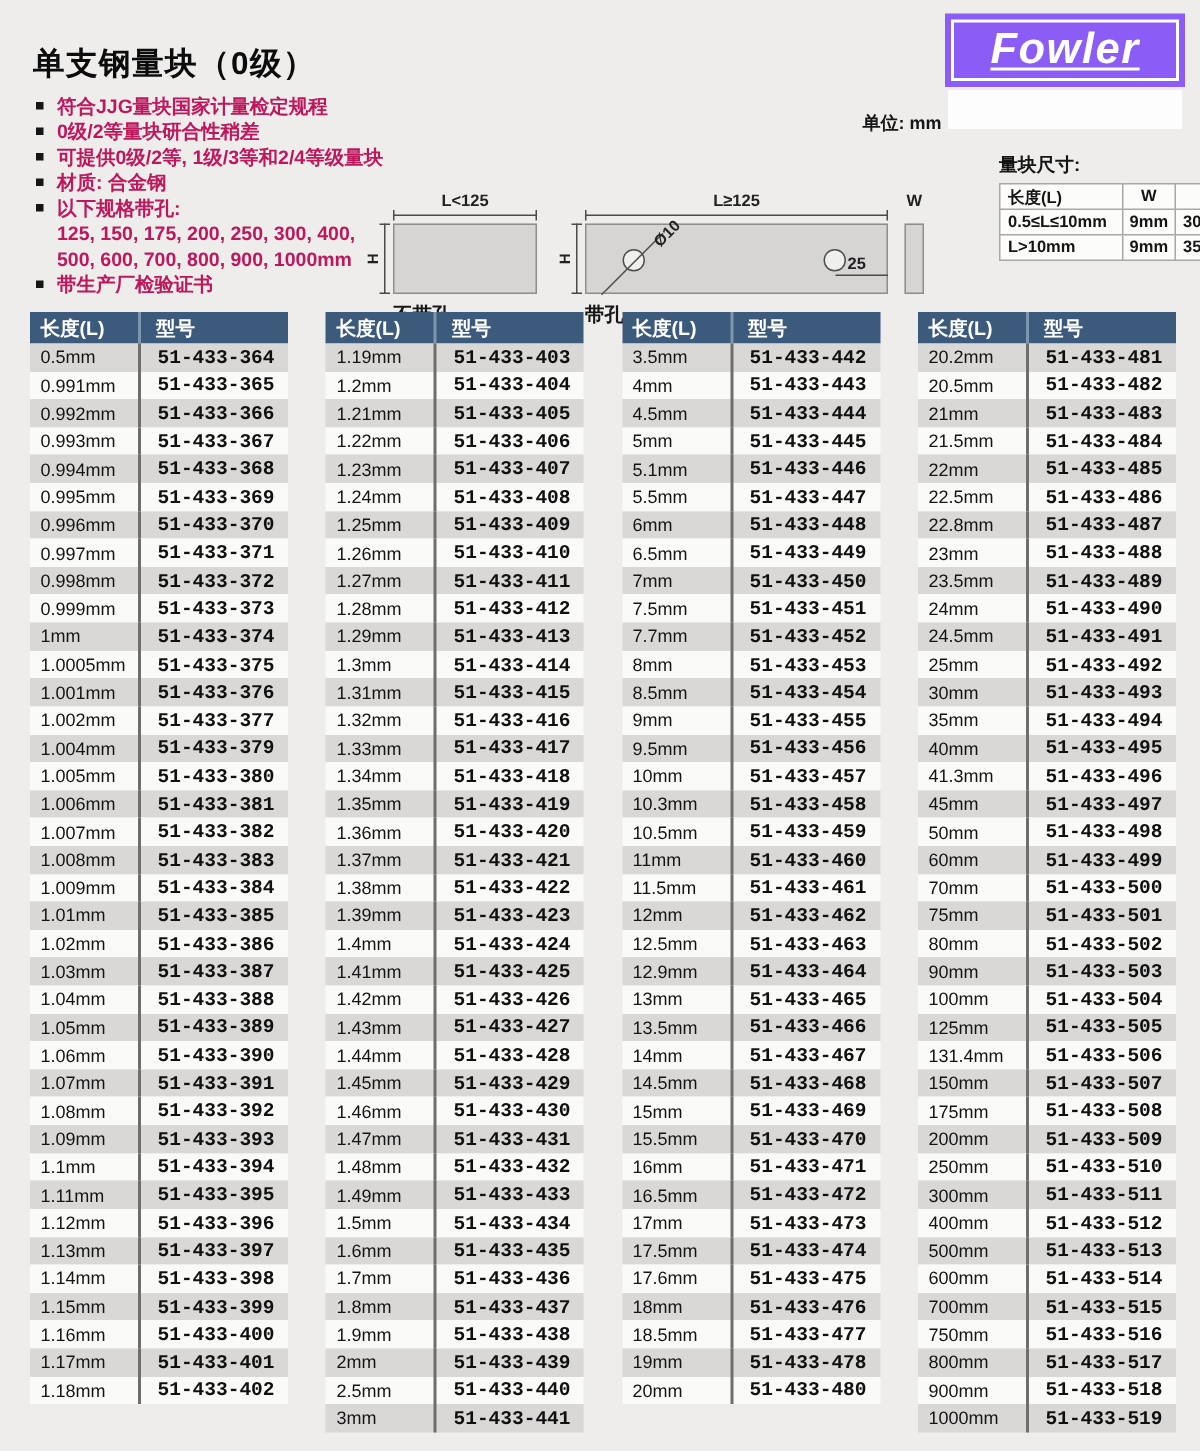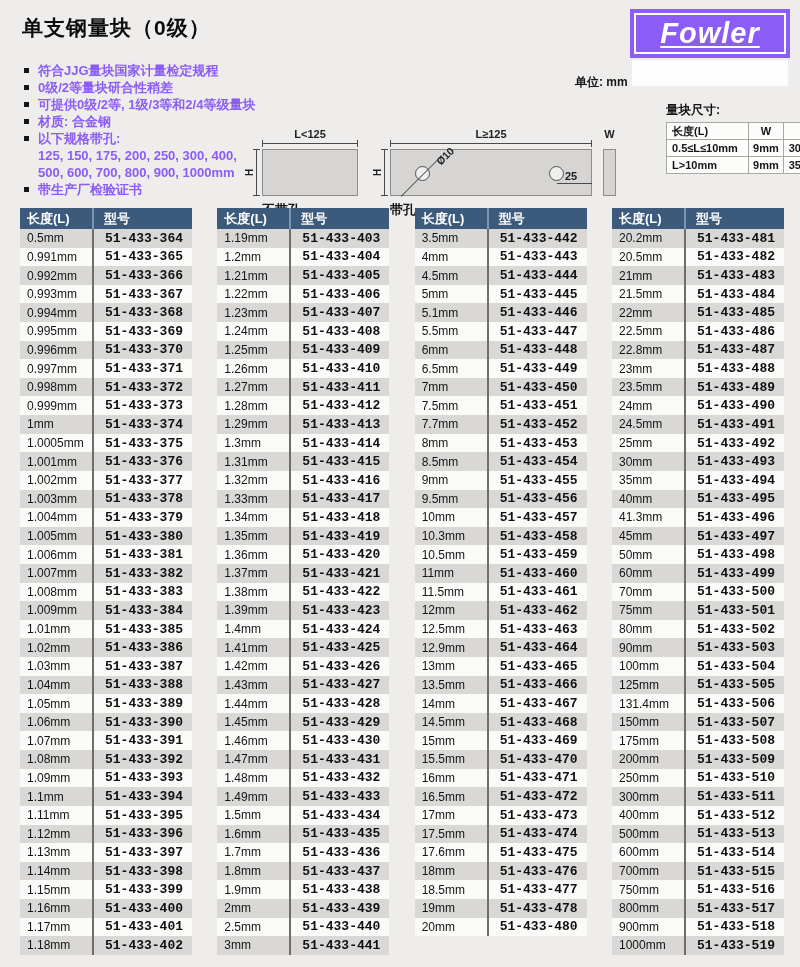--- a/index.html
+++ b/index.html
@@ -7,42 +7,42 @@
   body {
     position:relative;
     background:#eeedeb;
     font-family:"Liberation Sans","DejaVu Sans",sans-serif;
     color:#111;
     overflow:hidden;
   }
 
   
   .page-title {
-    position:absolute; left:22px; top:14px;
+    position:absolute; left:22px; top:28px;
     font-size:21px; font-weight:bold; color:#0c0c0c; letter-spacing:1px;
   }
   .logo {
     position:absolute; left:630px; top:9px; width:160px; height:49px;
     background:#8b5cf6; padding:4px;
   }
   .logo-inner {
     width:100%; height:100%; border:2px solid #ffffff;
     display:flex; align-items:center; justify-content:center;
   }
   .logo-text {
     color:#fff; font-style:italic; font-weight:bold; font-size:29px;
     letter-spacing:1px; text-decoration:underline; text-underline-offset:3px;
   }
   .logo-whitebox {
     position:absolute; left:632px; top:60px; width:156px; height:26px; background:#fdfdfd;
   }
 
   
   .features { position:absolute; left:24px; top:62px; width:300px; }
-  .feature-line { display:flex; align-items:flex-start; font-size:13px; font-weight:bold; color:#8b5cf6; line-height:17px; }
+  .feature-line { display:flex; align-items:flex-start; font-size:13px; font-weight:bold; color:#be185d; line-height:17px; }
   .feature-line .bullet { flex:0 0 auto; width:5px; height:5px; background:#161616; margin:6px 9px 0 0; }
   .feature-line.indent { padding-left:14px; }
 
   
   .diagram { position:absolute; left:255px; top:88px; width:400px; height:105px; font-size:11px;margin-top:36px; }
   .blk { position:absolute; background:#d6d5d3; border:1px solid #8e8d8b; }
   .hdim { position:absolute; height:1px; background:#4a4a4a; }
   .hdim::before, .hdim::after { content:""; position:absolute; top:-3px; width:1px; height:7px; background:#4a4a4a; }
   .hdim::before { left:0; } .hdim::after { right:0; }
   .dimlabel { position:absolute; font-weight:bold; font-size:11px; color:#222; text-align:center; }
@@ -238,24 +238,20 @@
         </div>
         <div class="prow">
           <div class="c1">1.001mm</div>
           <div class="c2">51-433-376</div>
         </div>
         <div class="prow">
           <div class="c1">1.002mm</div>
           <div class="c2">51-433-377</div>
         </div>
         <div class="prow">
-          <div class="c1">1.003mm</div>
-          <div class="c2">51-433-378</div>
-        </div>
-        <div class="prow">
           <div class="c1">1.004mm</div>
           <div class="c2">51-433-379</div>
         </div>
         <div class="prow">
           <div class="c1">1.005mm</div>
           <div class="c2">51-433-380</div>
         </div>
         <div class="prow">
           <div class="c1">1.006mm</div>
           <div class="c2">51-433-381</div>

